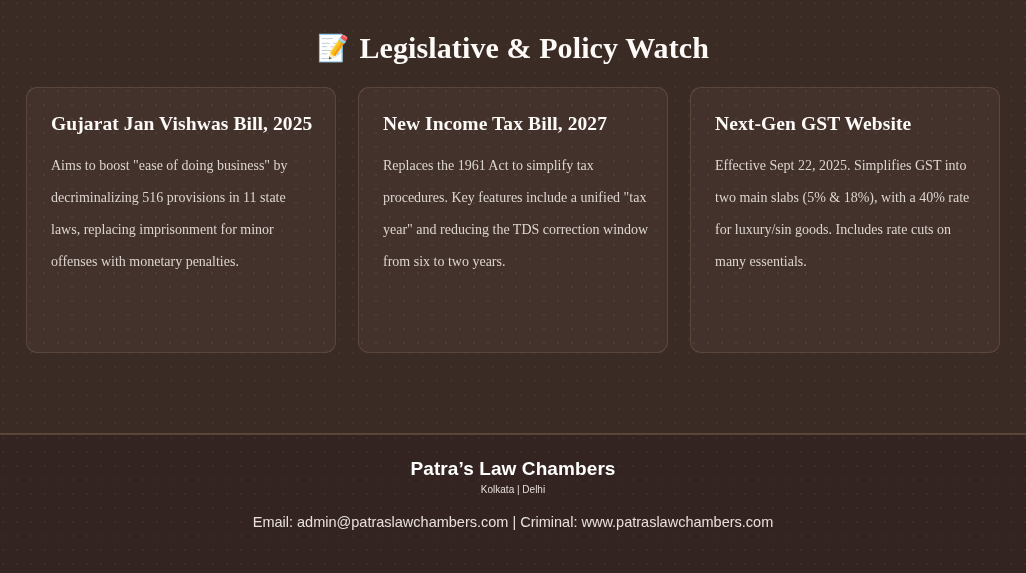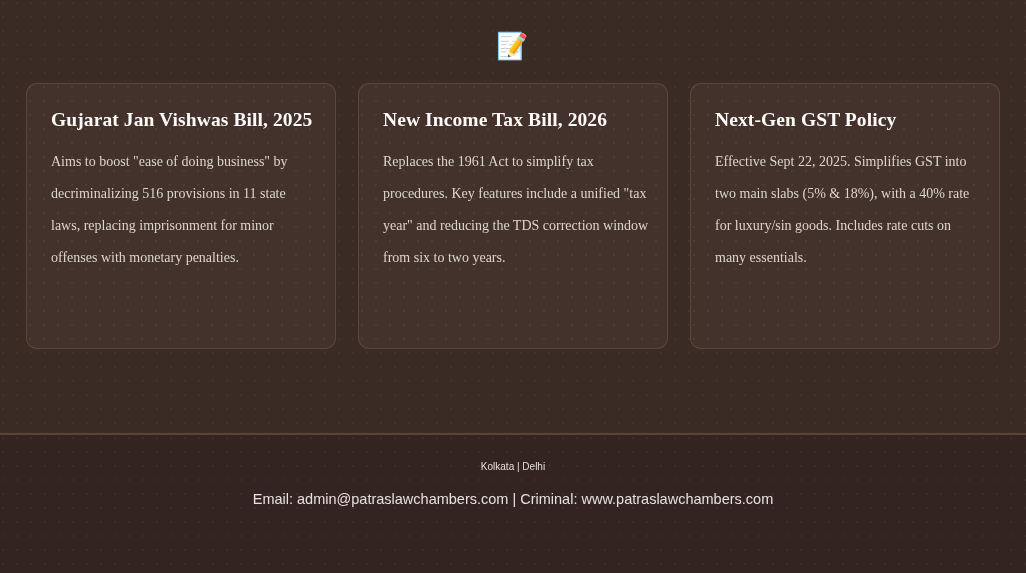--- a/index.html
+++ b/index.html
@@ -128,38 +128,40 @@
     margin-top: 12px;
   }
 </style>
 </head>
 <body>
 
 <div id="main-section">
 
   <h1 id="page-title">
     <span id="title-icon">📝</span>
+    <span>Legislative &amp; Policy Watch</span>
   </h1>
 
   <div id="cards-row">
 
     <div class="card">
       <div class="card-title">Gujarat Jan Vishwas Bill, 2025</div>
       <div class="card-body">Aims to boost "ease of doing business" by decriminalizing 516 provisions in 11 state laws, replacing imprisonment for minor offenses with monetary penalties.</div>
     </div>
 
     <div class="card">
-      <div class="card-title">New Income Tax Bill, 2026</div>
+      <div class="card-title">New Income Tax Bill, 2027</div>
       <div class="card-body">Replaces the 1961 Act to simplify tax procedures. Key features include a unified "tax year" and reducing the TDS correction window from six to two years.</div>
     </div>
 
     <div class="card">
-      <div class="card-title">Next-Gen GST Policy</div>
+      <div class="card-title">Next-Gen GST Website</div>
       <div class="card-body">Effective Sept 22, 2025. Simplifies GST into two main slabs (5% &amp; 18%), with a 40% rate for luxury/sin goods. Includes rate cuts on many essentials.</div>
     </div>
 
   </div>
 </div>
 
 <div id="site-footer">
+  <div id="footer-firm-name">Patra’s Law Chambers</div>
   <div id="footer-locations">Kolkata | Delhi</div>
   <div id="footer-contact">Email: admin@patraslawchambers.com | Criminal: www.patraslawchambers.com</div>
 </div>
 
 </body></html>

